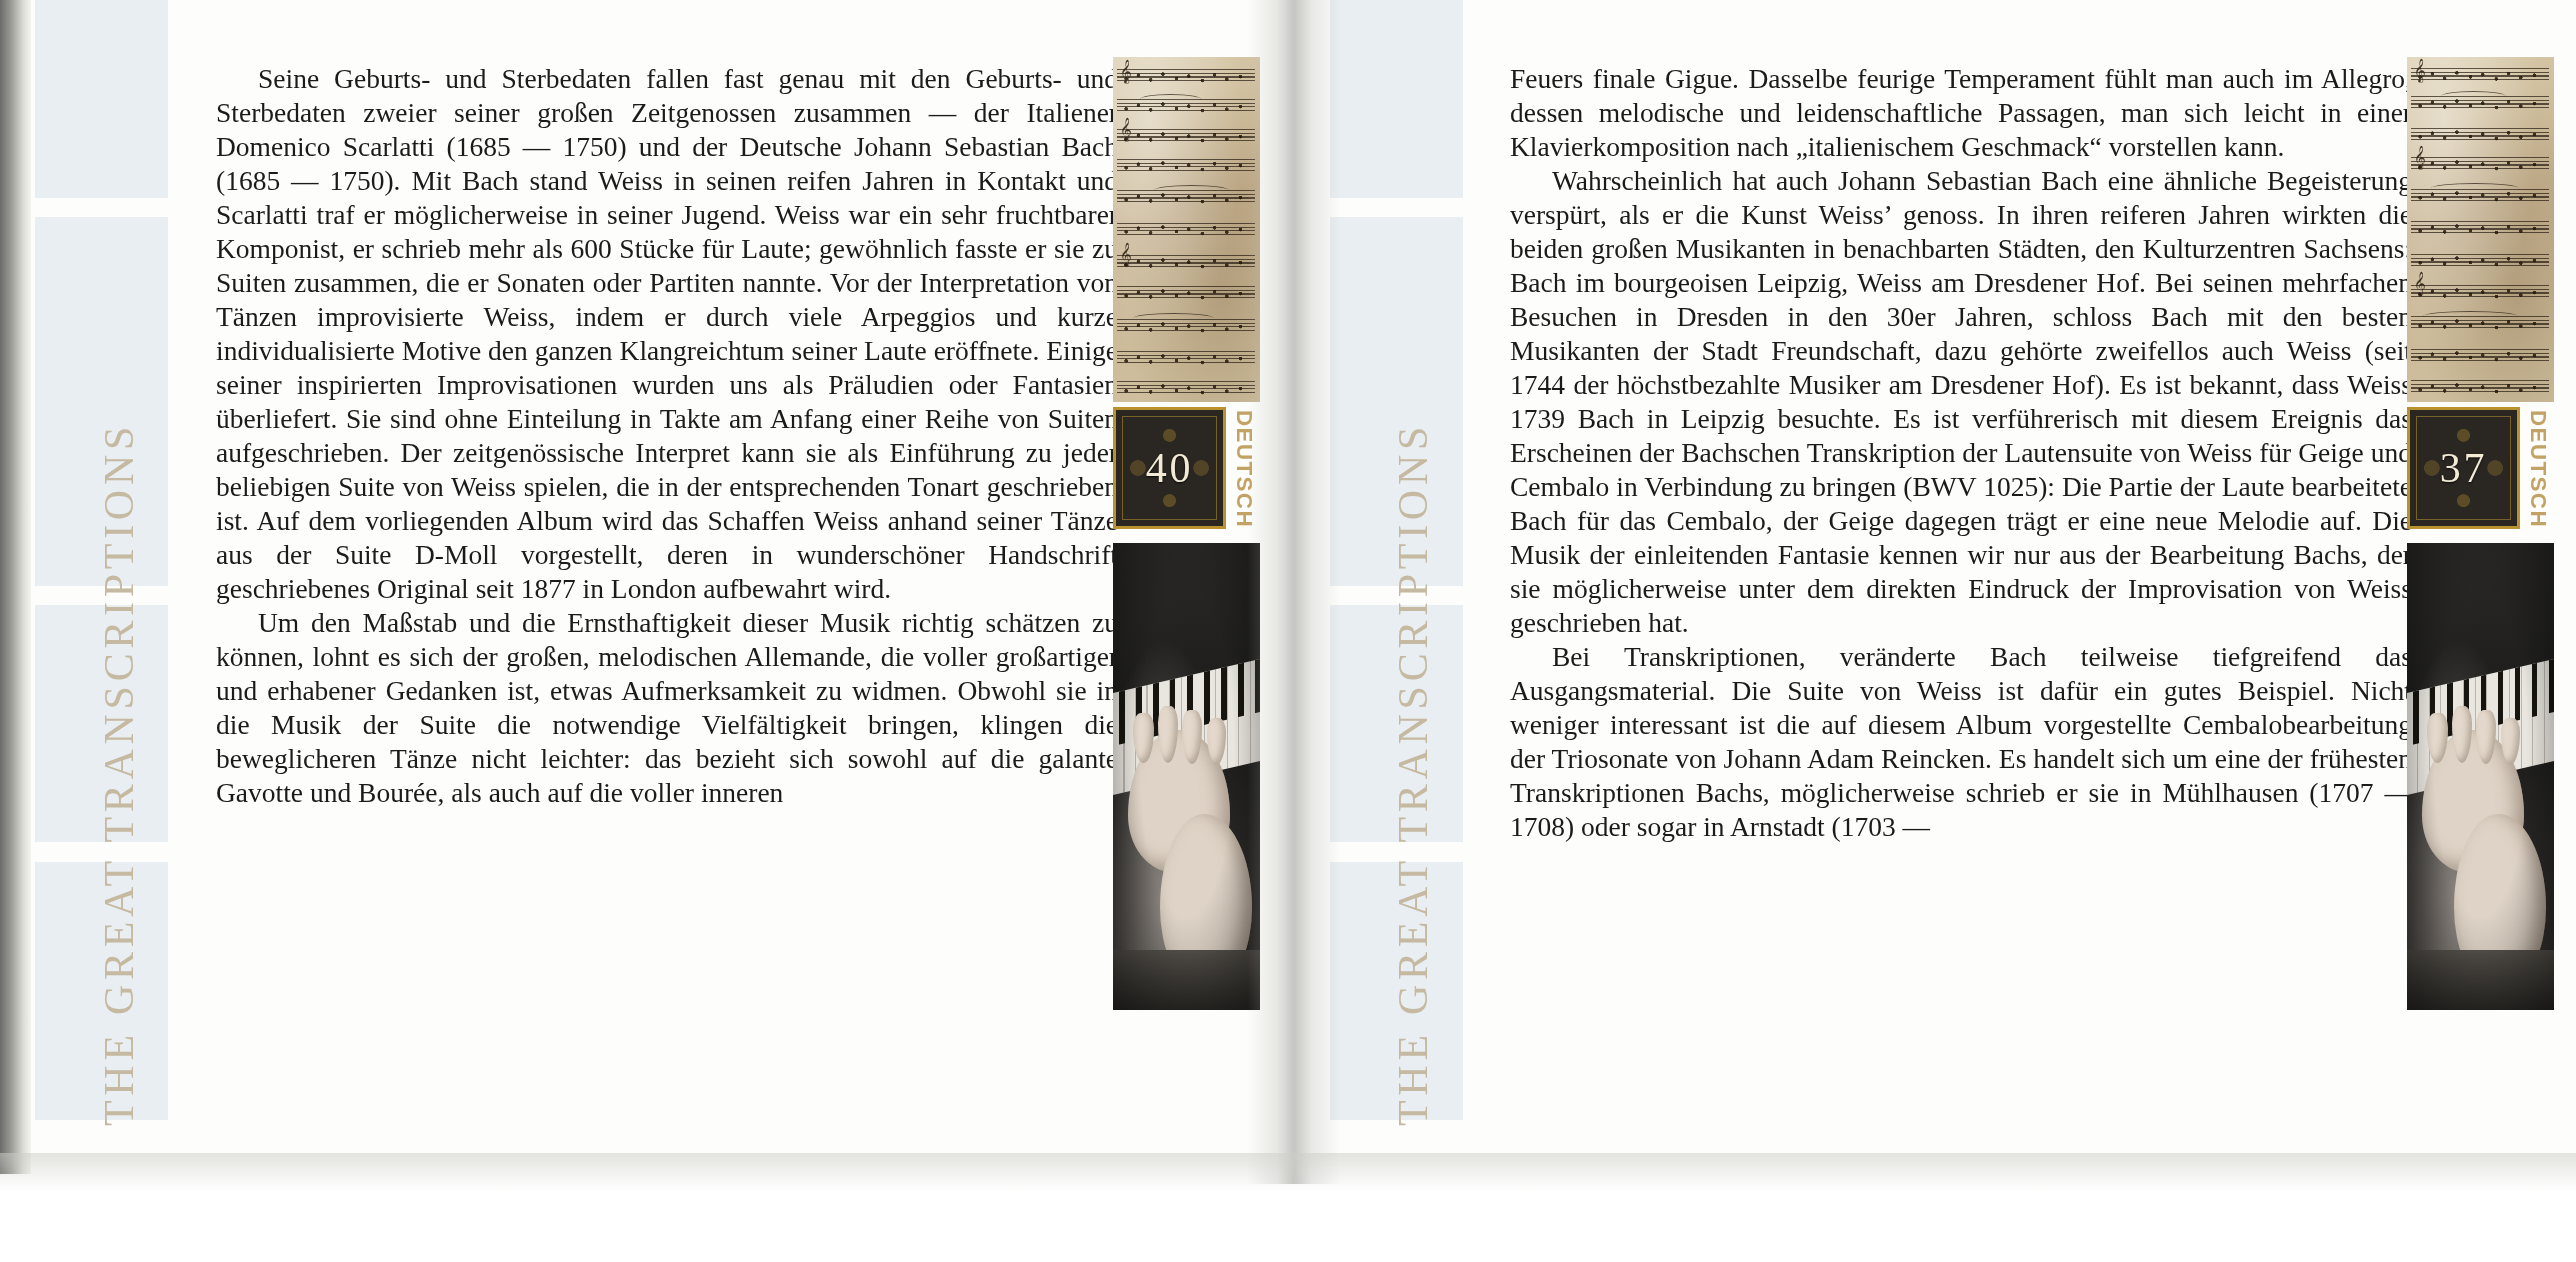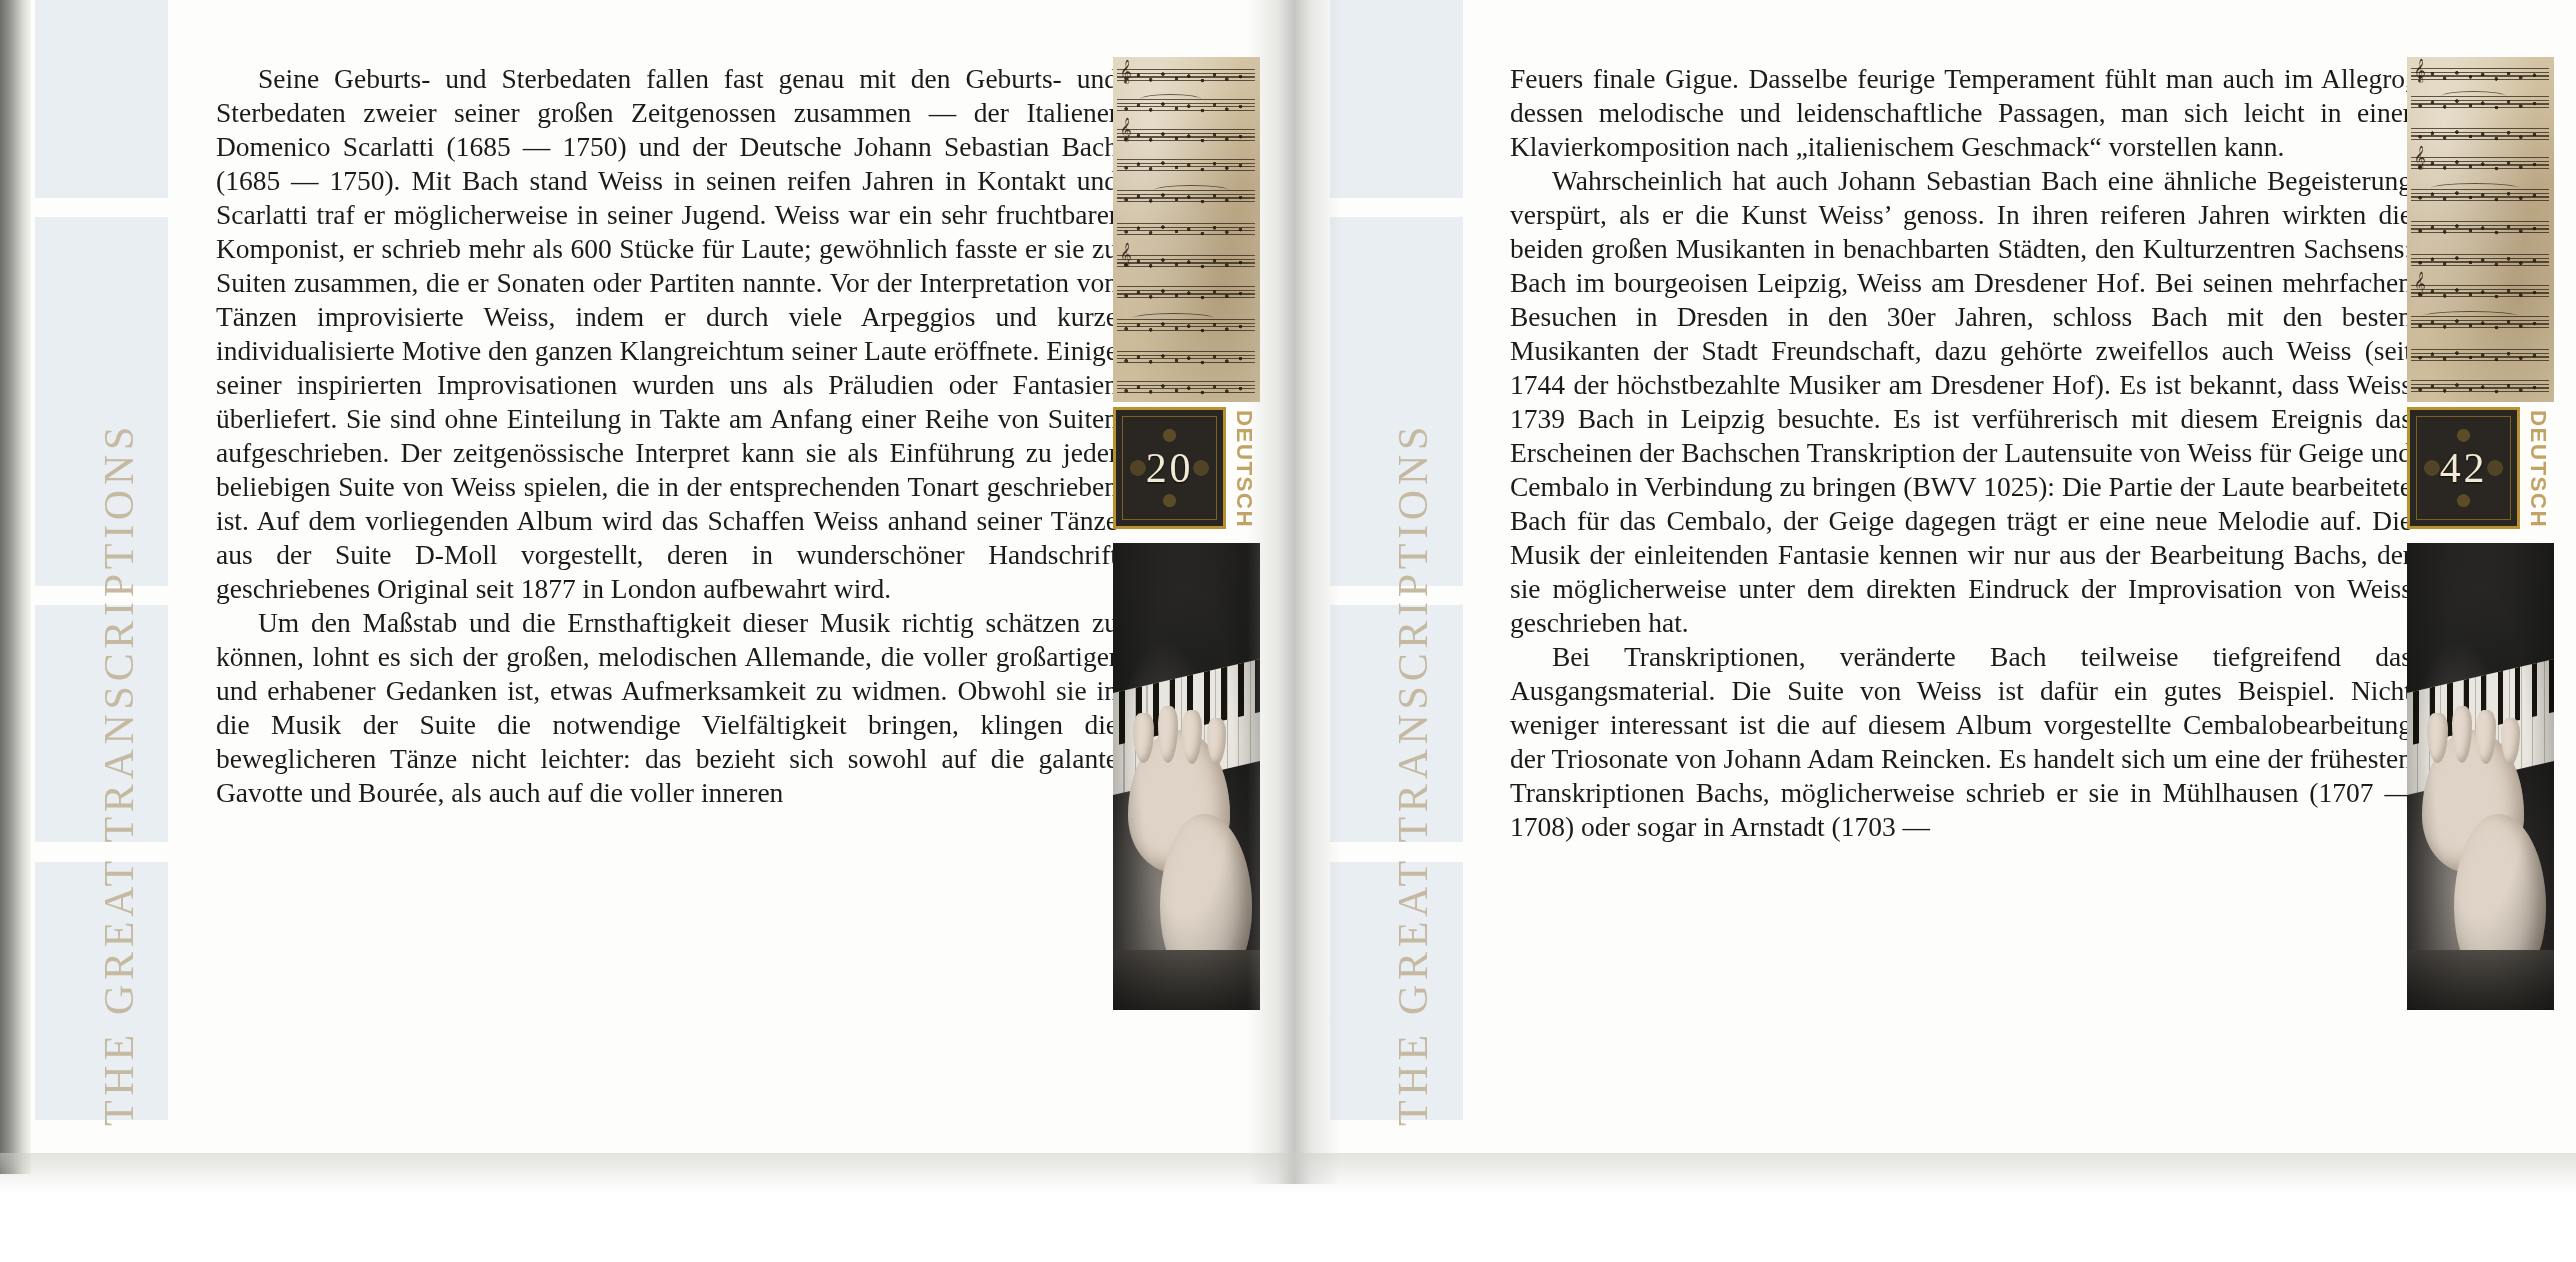--- a/index.html
+++ b/index.html
@@ -357,21 +357,21 @@
         <div class="notes" style="top:261px;"></div>
       <div class="slur" style="left:20.4px; top:256px; width:81px;"></div>
       <div class="stave" style="top:294px;"></div>
         <div class="notes" style="top:293px;"></div>
       <div class="stave" style="top:324px;"></div>
         <div class="notes" style="top:323px;"></div>
     </div>
 
     <div class="plaque">
       <div class="ornament"></div>
-      <div class="pagenum">20</div>
+      <div class="pagenum">40</div>
     </div>
     <div class="lang-tag" style="left:119px;">
       <span>DEUTSCH</span>
     </div>
 
     <div class="photo">
       <div class="bg"></div>
       <div class="keys"></div>
       <div class="blackkeys"></div>
       <div class="hand hand-a"></div>
@@ -413,21 +413,21 @@
         <div class="notes" style="top:258px;"></div>
       <div class="slur" style="left:16.3px; top:254px; width:95px;"></div>
       <div class="stave" style="top:292px;"></div>
         <div class="notes" style="top:290px;"></div>
       <div class="stave" style="top:323px;"></div>
         <div class="notes" style="top:322px;"></div>
     </div>
 
     <div class="plaque">
       <div class="ornament"></div>
-      <div class="pagenum">42</div>
+      <div class="pagenum">37</div>
     </div>
     <div class="lang-tag" style="left:119px;">
       <span>DEUTSCH</span>
     </div>
 
     <div class="photo">
       <div class="bg"></div>
       <div class="keys"></div>
       <div class="blackkeys"></div>
       <div class="hand hand-a"></div>

